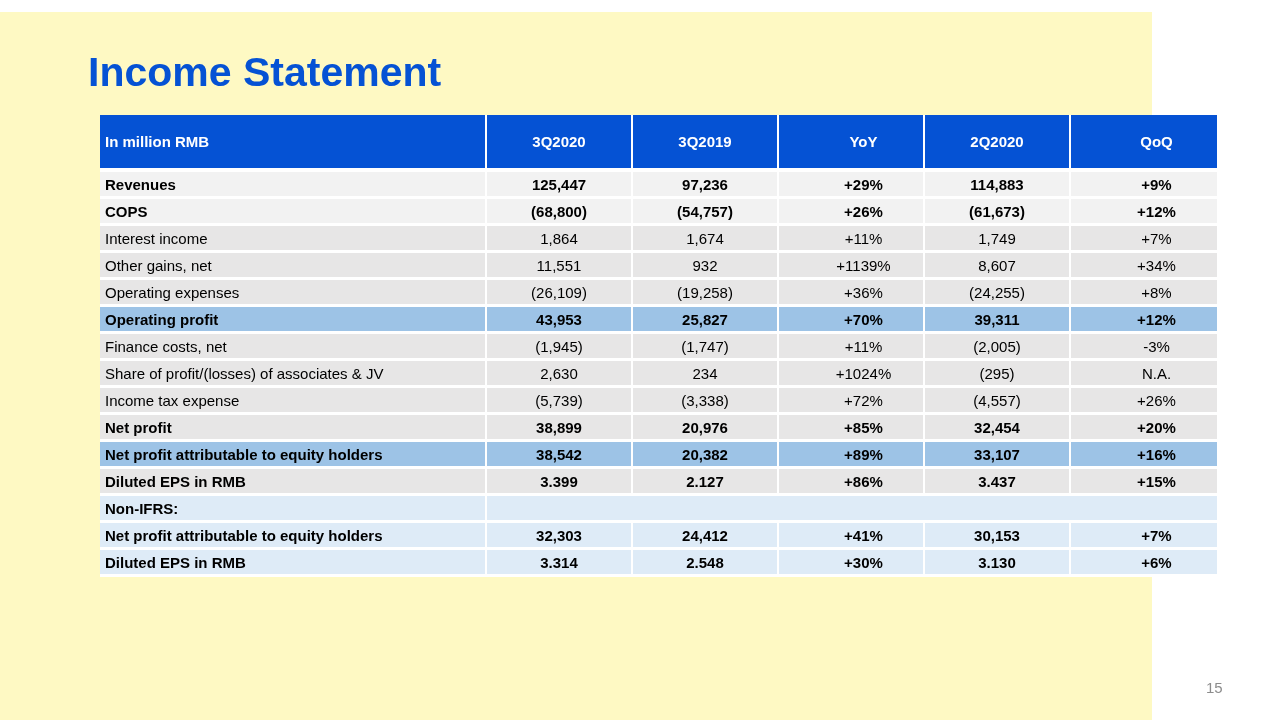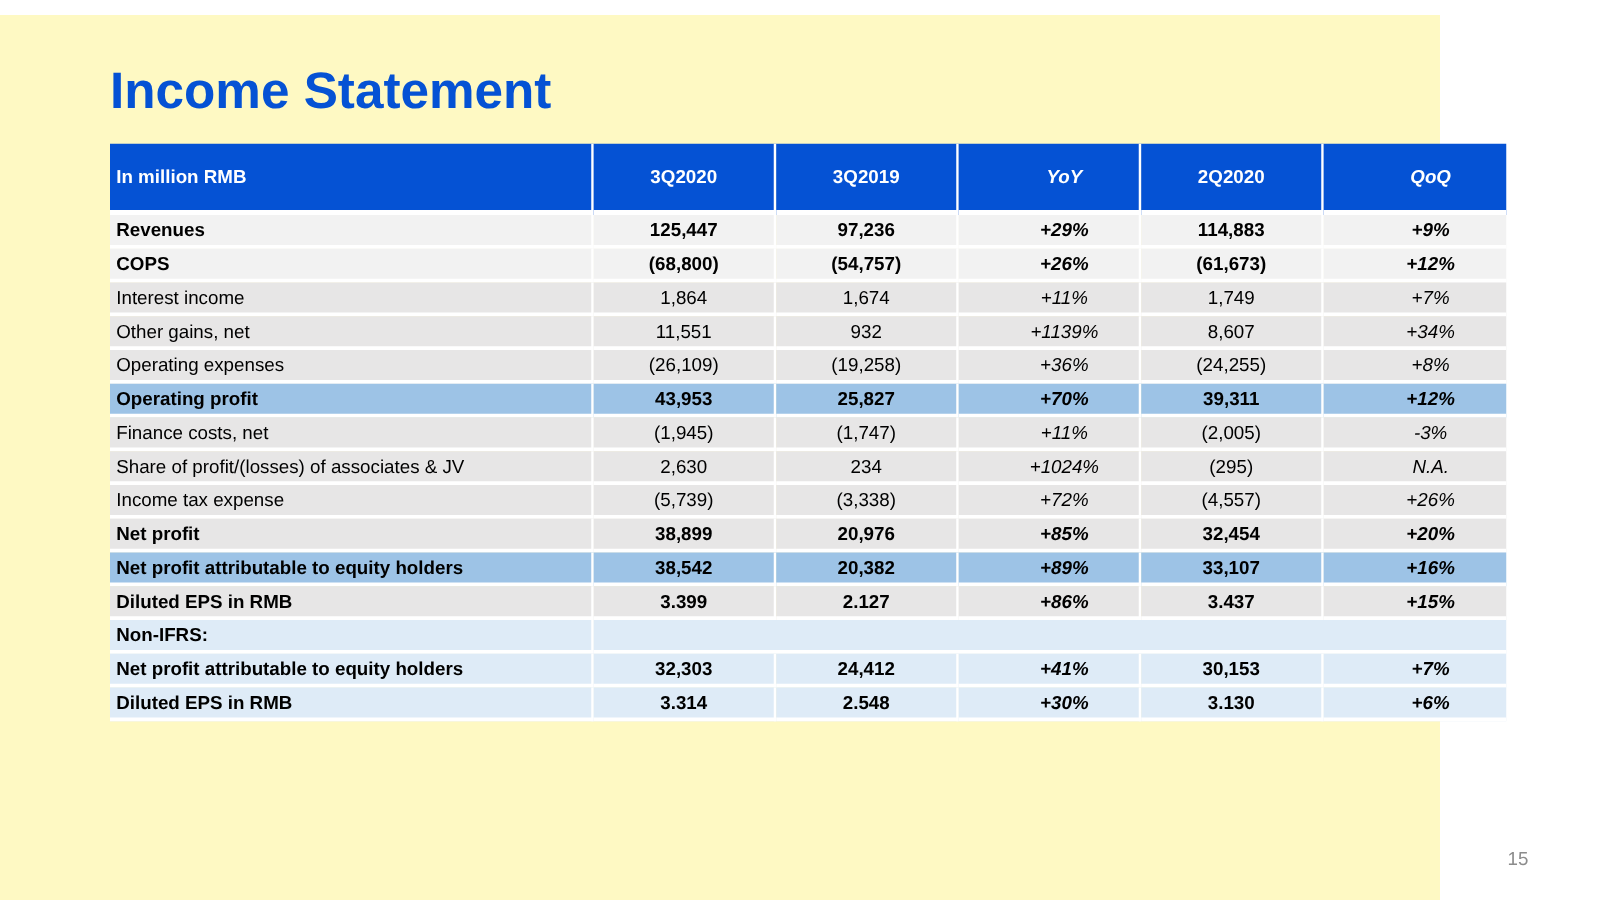--- a/index.html
+++ b/index.html
@@ -18,42 +18,42 @@
     font-family:"Liberation Sans", sans-serif;
     overflow:hidden;
   }
   .slide{position:relative;width:1152px;height:720px;background:#fef9c3;margin-top:12px;}
   .title{
     position:absolute;left:88px;top:40px;margin:0;
     font-size:41px;font-weight:bold;color:var(--title-color);
     letter-spacing:0px;line-height:1;
   }
   table.income-table{
-    position:absolute;left:88px;top:103px;width:1117px;
+    position:absolute;left:100px;top:103px;width:1117px;
     border-collapse:separate;border-spacing:0;table-layout:fixed;
     font-size:15px;color:#000;
   }
   col.c-label{width:387px;}
   col.c-val{width:146px;}
   th{
     height:57px;background:var(--header-bg);color:#ffffff;
     font-weight:bold;font-size:15px;vertical-align:middle;
     border-bottom:4px solid #ffffff;border-right:2px solid #ffffff;
     padding:0;
   }
   th.label-col{text-align:left;padding-left:5px;}
   th:last-child,td:last-child{border-right:none;}
   td{
     height:27px;text-align:center;vertical-align:middle;padding:0;
     border-bottom:3px solid #ffffff;border-right:2px solid #ffffff;
     line-height:1;
   }
   td.label-col{text-align:left;padding-left:5px;}
   tr.bold td{font-weight:bold;}
-  .italic{font-style:italic;padding-left:25px;}
+  .italic{padding-left:25px;}
   tr.bg-light td{background:var(--row-light);}
   tr.bg-gray td{background:var(--row-gray);}
   tr.bg-highlight td{background:var(--row-highlight);}
   tr.bg-blue_light td{background:var(--row-bluelight);}
   .page-number{
     position:absolute;left:1206px;top:667px;
     font-size:15px;color:var(--page-num-color);
   }
 </style>
 </head>

